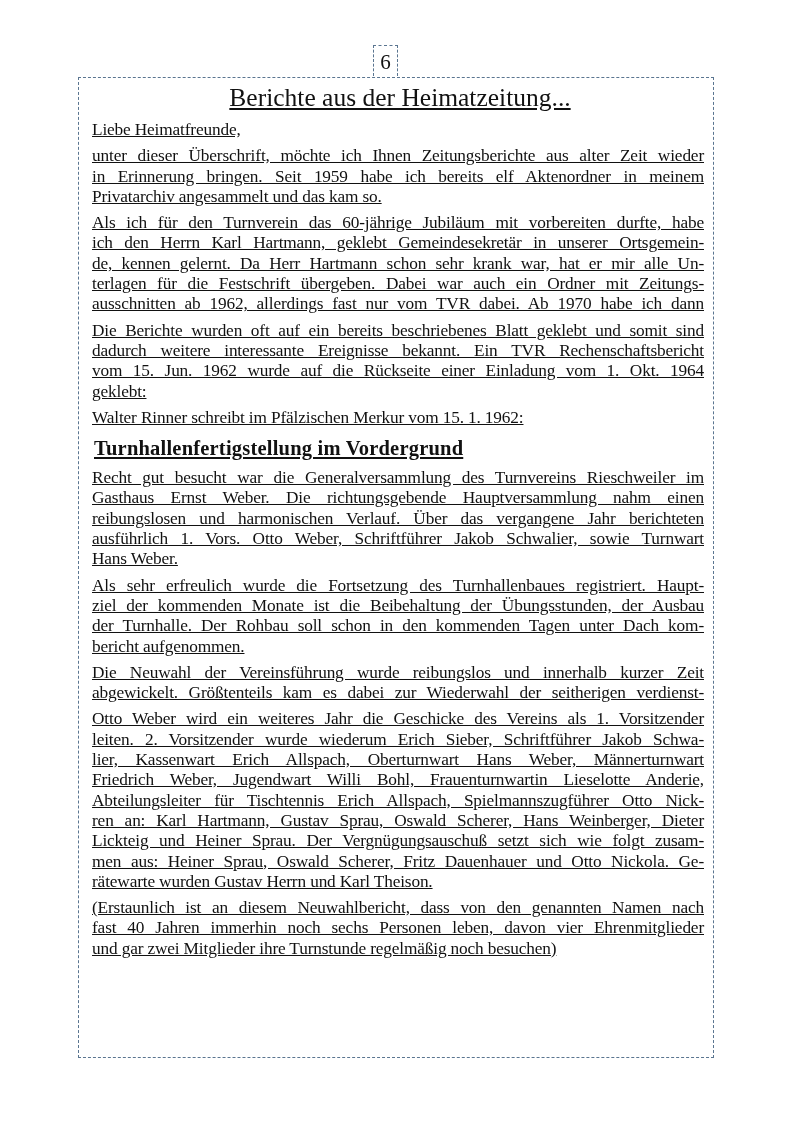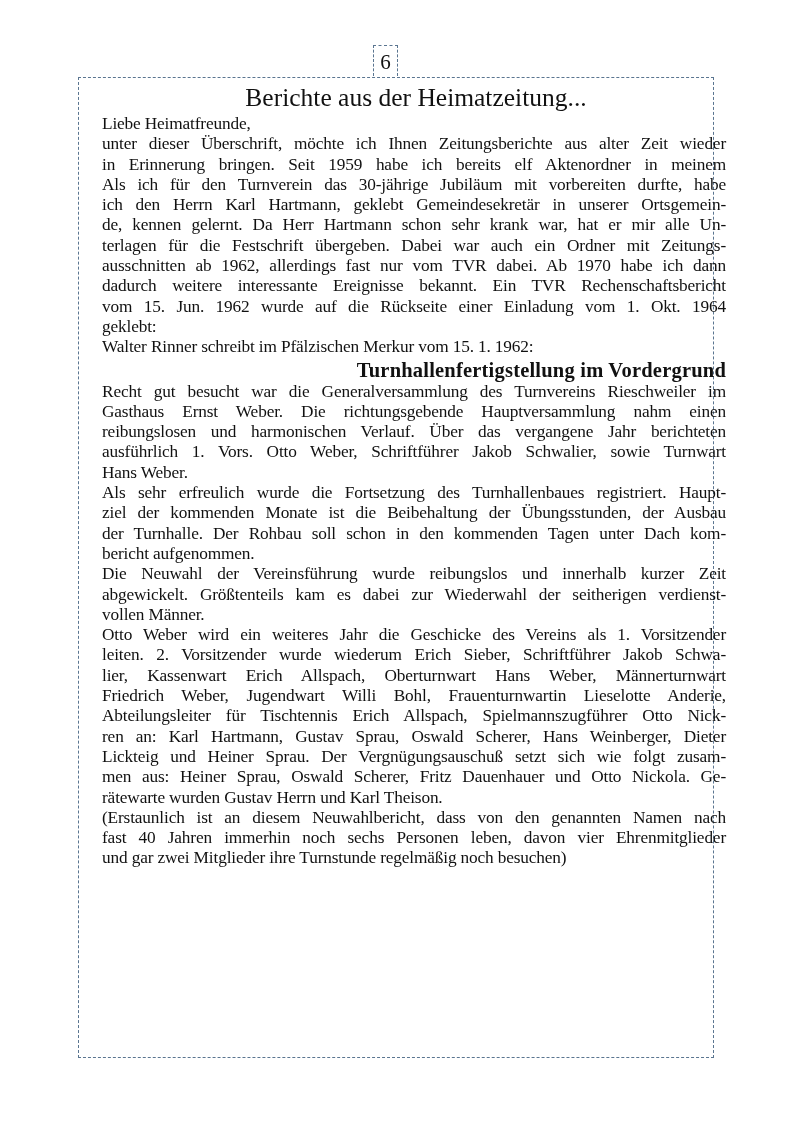--- a/index.html
+++ b/index.html
@@ -32,45 +32,46 @@
       position: absolute;
       left: 78px;
       top: 77px;
       width: 636px;
       height: 981px;
       border: 1px dashed #5a7590;
       box-sizing: border-box;
     }
     .content {
       position: absolute;
-      left: 102px;
+      left: 86px;
       top: 82px;
       width: 624px;
+      text-decoration: underline;
     }
     .main-title {
       font-size: 25.5px;
       line-height: 32px;
       text-align: center;
       margin: 0;
       font-weight: normal;
       padding-left: 4px;
     }
     .para {
       font-size: 17.3px;
       line-height: 20.3px;
       text-align: justify;
-      margin: 0;
+      margin: 6px;
       letter-spacing: -0.15px;
     }
     .sub-heading {
       font-size: 20.5px;
       line-height: 24px;
       font-weight: bold;
-      text-align: right;
-      margin: 0;
+      text-align: left;
+      margin: 8px;
       letter-spacing: 0.2px;
     }
     .line {
       display: block;
       text-align: justify;
       text-align-last: justify;
       white-space: nowrap;
     }
     .line.end {
       text-align-last: left;
@@ -88,31 +89,33 @@
 <div class="content">
   <h1 class="main-title">Berichte aus der Heimatzeitung...</h1>
 
   <div class="para">
     <span class="line end">Liebe Heimatfreunde,</span>
   </div>
 
   <div class="para">
     <span class="line">unter dieser Überschrift, möchte ich Ihnen Zeitungsberichte aus   alter Zeit wieder</span>
     <span class="line">in Erinnerung bringen. Seit 1959  habe ich bereits elf Aktenordner in meinem</span>
+    <span class="line end">Privatarchiv angesammelt und das kam so.</span>
   </div>
 
   <div class="para">
-    <span class="line">Als ich für den Turnverein das 30-jährige Jubiläum mit vorbereiten durfte, habe</span>
+    <span class="line">Als ich für den Turnverein das 60-jährige Jubiläum mit vorbereiten durfte, habe</span>
     <span class="line">ich den Herrn Karl Hartmann, geklebt Gemeindesekretär in unserer Ortsgemein-</span>
     <span class="line">de, kennen gelernt. Da Herr Hartmann schon sehr krank war, hat er mir alle Un-</span>
     <span class="line">terlagen für die Festschrift übergeben. Dabei war auch ein Ordner mit Zeitungs-</span>
     <span class="line">ausschnitten ab 1962, allerdings fast nur vom TVR dabei. Ab 1970 habe ich dann</span>
   </div>
 
   <div class="para">
+    <span class="line">Die Berichte wurden oft auf ein bereits beschriebenes Blatt geklebt und somit sind</span>
     <span class="line">dadurch weitere interessante Ereignisse bekannt. Ein TVR Rechenschaftsbericht</span>
     <span class="line">vom 15. Jun. 1962 wurde auf die  Rückseite einer Einladung vom 1. Okt. 1964</span>
     <span class="line end">geklebt:</span>
   </div>
 
   <div class="para">
     <span class="line end">Walter Rinner schreibt im Pfälzischen Merkur vom 15. 1. 1962:</span>
   </div>
 
   <h2 class="sub-heading">Turnhallenfertigstellung im Vordergrund</h2>
@@ -128,21 +131,20 @@
   <div class="para">
     <span class="line">Als sehr erfreulich wurde die Fortsetzung des Turnhallenbaues registriert. Haupt-</span>
     <span class="line">ziel der kommenden Monate ist die Beibehaltung der Übungsstunden, der Ausbau</span>
     <span class="line">der Turnhalle. Der Rohbau soll schon in den kommenden Tagen unter Dach kom-</span>
     <span class="line end">bericht aufgenommen.</span>
   </div>
 
   <div class="para">
     <span class="line">Die Neuwahl der Vereinsführung wurde reibungslos und innerhalb kurzer Zeit</span>
     <span class="line">abgewickelt. Größtenteils kam es dabei zur Wiederwahl der seitherigen verdienst-</span>
-    <span class="line end">vollen Männer.</span>
   </div>
 
   <div class="para">
     <span class="line">Otto Weber wird ein weiteres Jahr die Geschicke des Vereins als 1. Vorsitzender</span>
     <span class="line">leiten. 2. Vorsitzender wurde wiederum Erich Sieber, Schriftführer Jakob Schwa-</span>
     <span class="line">lier, Kassenwart Erich Allspach, Oberturnwart Hans Weber, Männerturnwart</span>
     <span class="line">Friedrich Weber, Jugendwart Willi Bohl, Frauenturnwartin Lieselotte Anderie,</span>
     <span class="line">Abteilungsleiter für Tischtennis Erich Allspach, Spielmannszugführer Otto Nick-</span>
     <span class="line">ren an: Karl Hartmann, Gustav Sprau, Oswald Scherer, Hans Weinberger, Dieter</span>
     <span class="line">Lickteig und Heiner Sprau. Der Vergnügungsauschuß setzt sich wie folgt zusam-</span>

